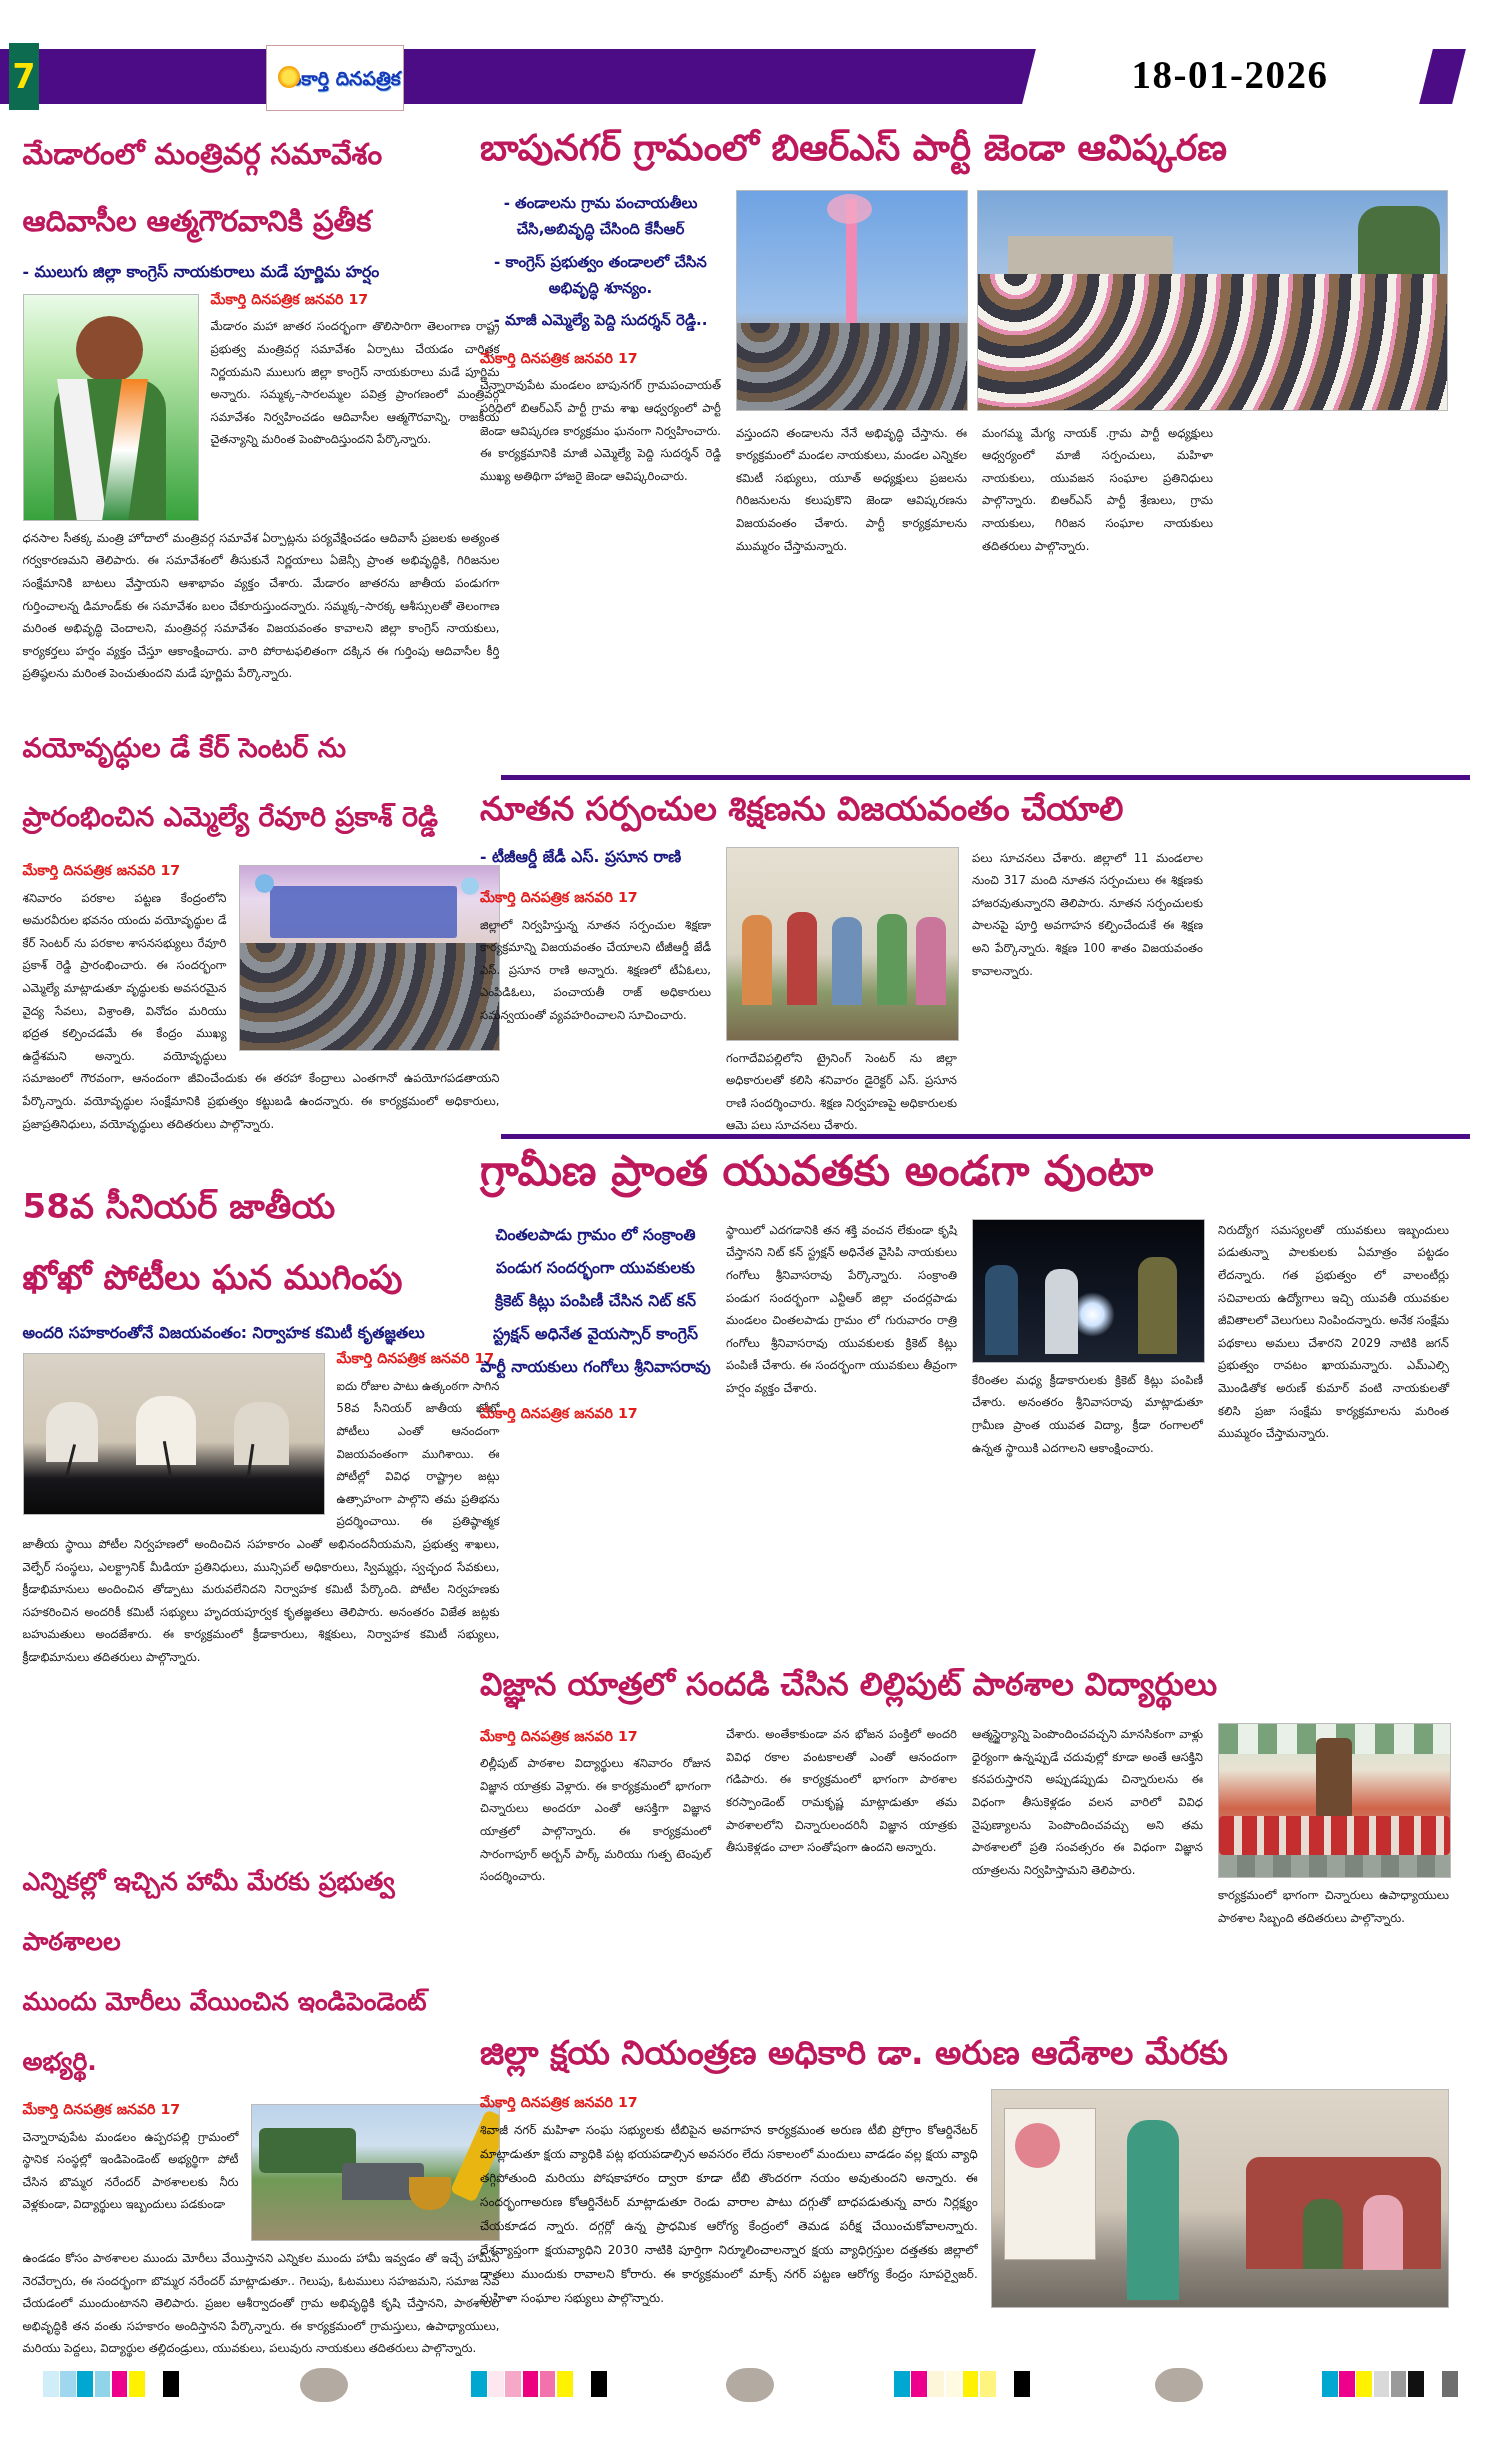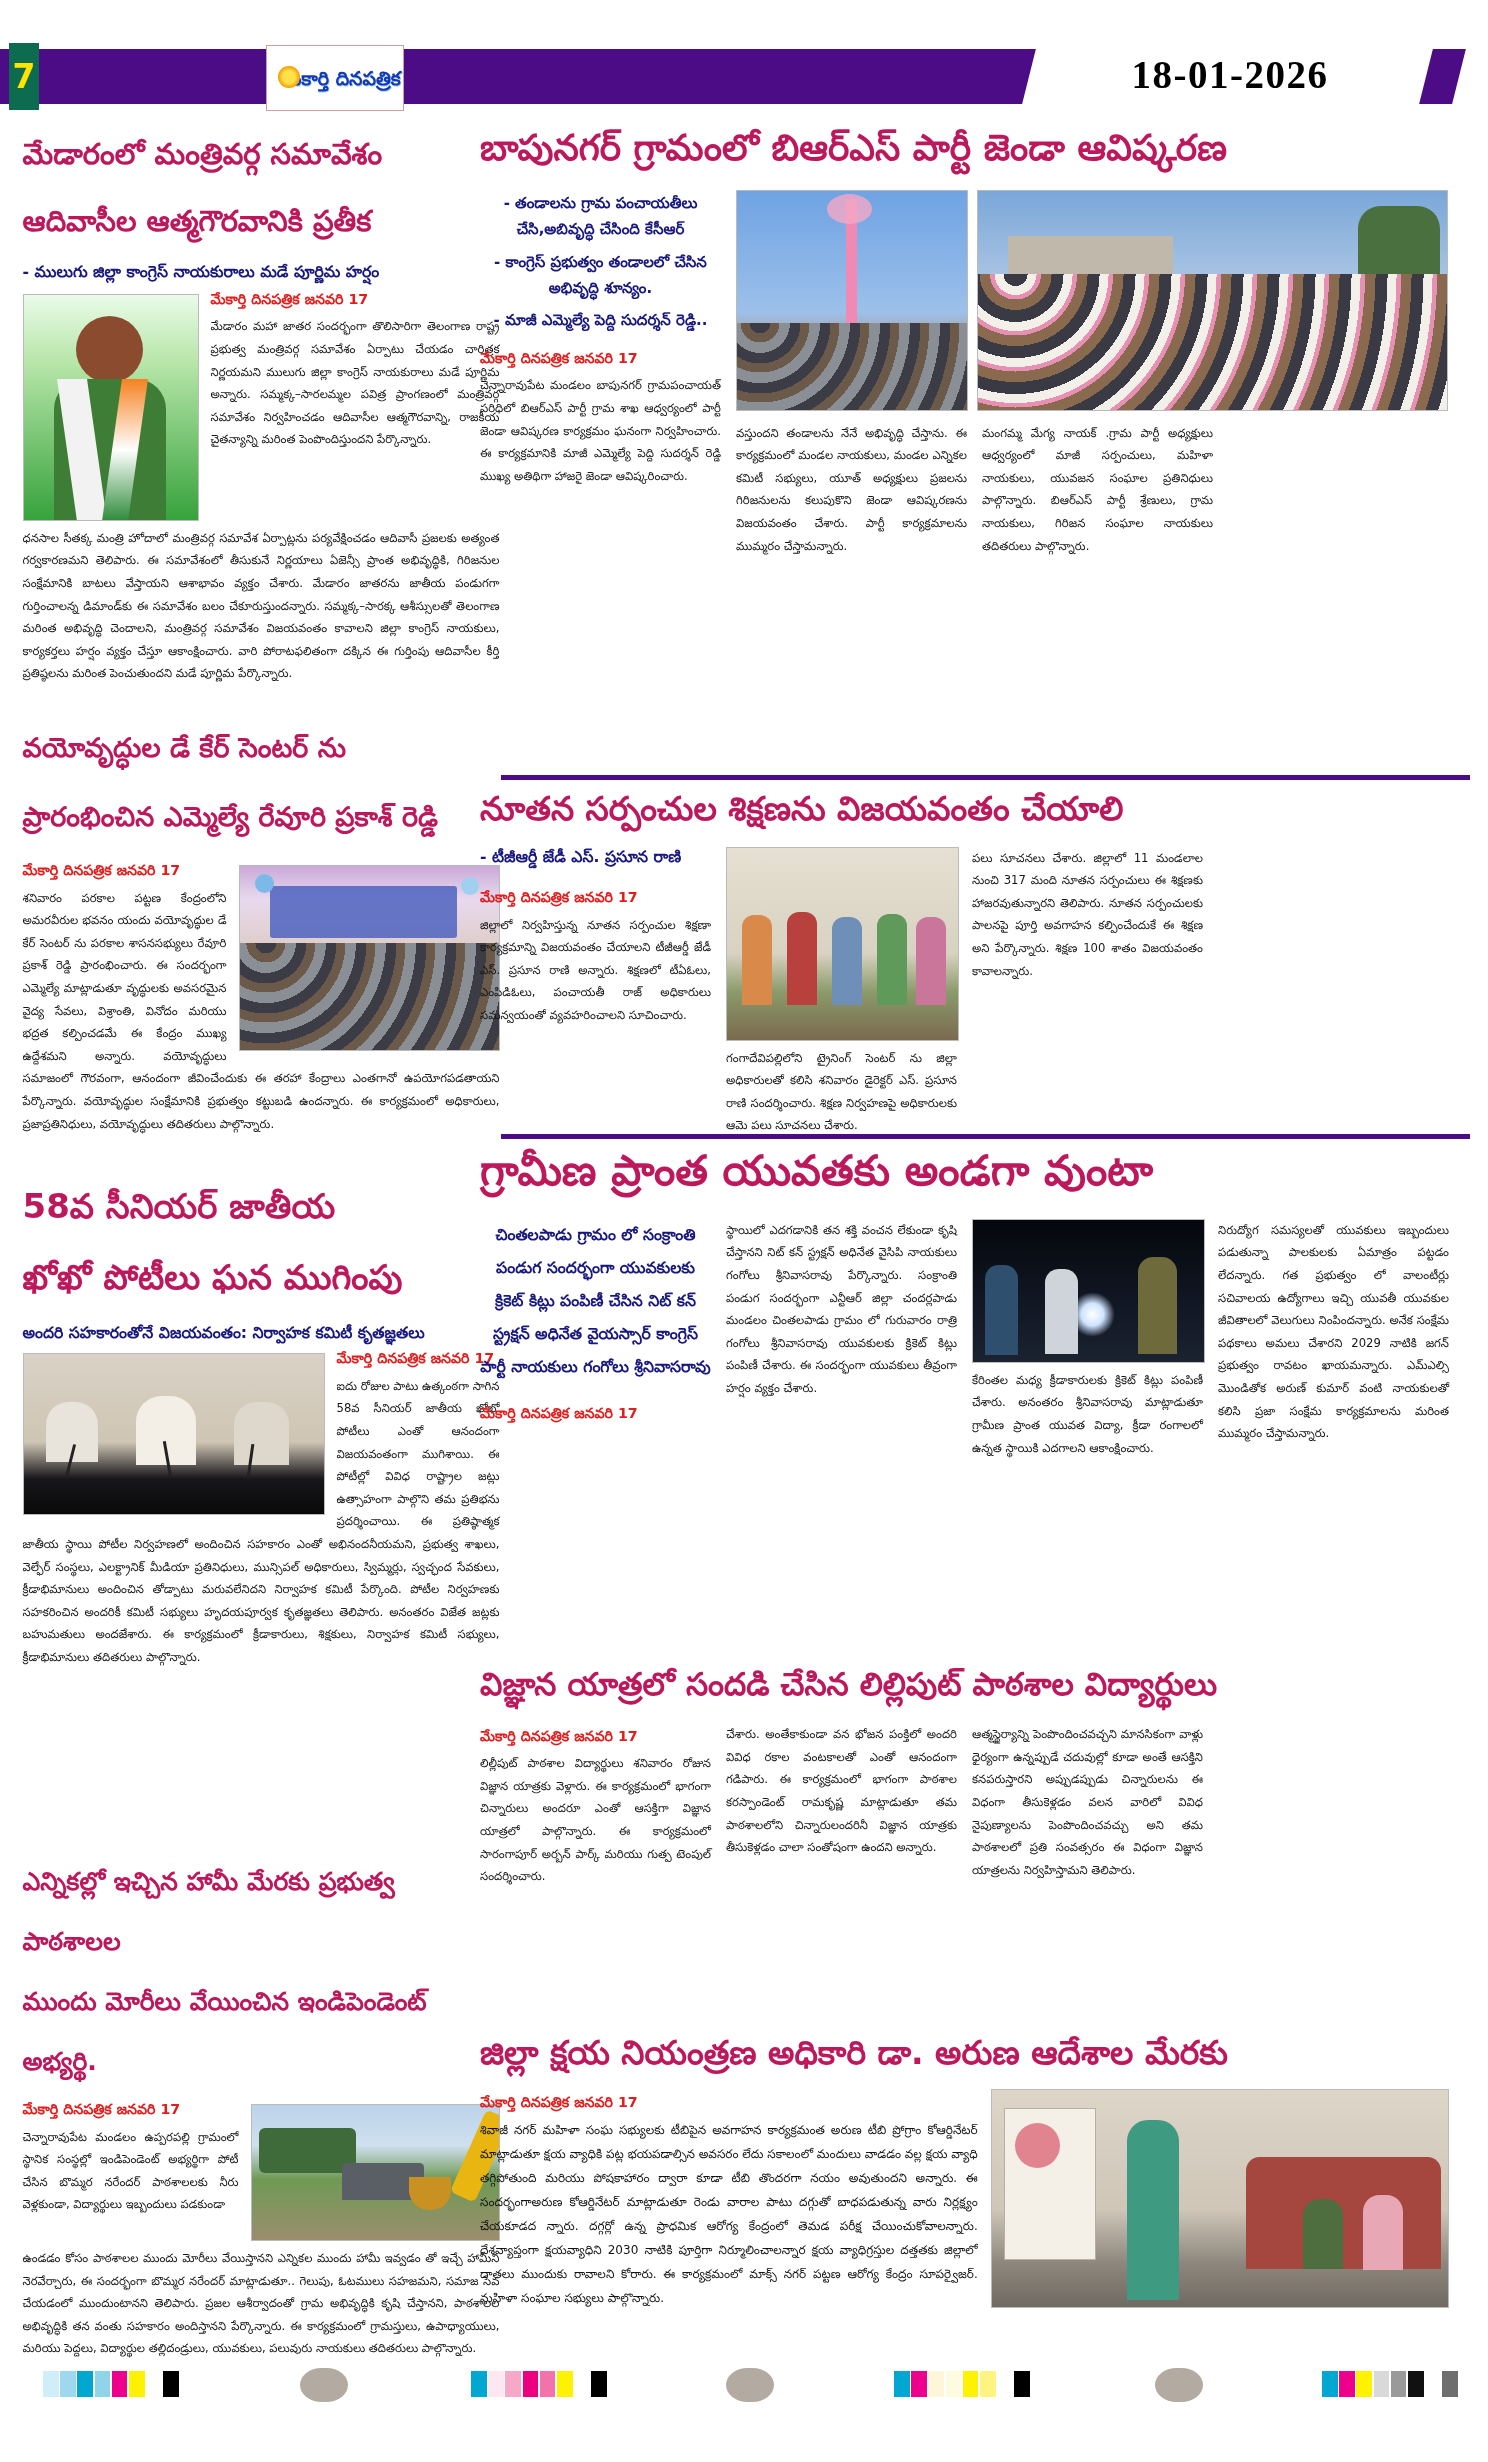--- a/index.html
+++ b/index.html
@@ -211,20 +211,29 @@
 
 <div class="abs rightarea" style="top:1666px;">
   <div class="headline" style="font-size:31.5px;width:757px;line-height:1.2;">విజ్ఞాన యాత్రలో సందడి చేసిన లిల్లిపుట్ పాఠశాల విద్యార్థులు</div>
   <div class="cols" style="margin-top:19.5px;">
     <div class="col">
       <div class="dateline">మేకార్తి దినపత్రిక జనవరి 17</div>
       <div class="bodytext">లిల్లీపుట్ పాఠశాల విద్యార్థులు శనివారం రోజున విజ్ఞాన యాత్రకు వెళ్లారు. ఈ కార్యక్రమంలో భాగంగా చిన్నారులు అందరూ ఎంతో ఆసక్తిగా విజ్ఞాన యాత్రలో పాల్గొన్నారు. ఈ కార్యక్రమంలో సారంగాపూర్ అర్బన్ పార్క్ మరియు గుత్ప టెంపుల్ సందర్శించారు.</div>
     </div>
     <div class="col bodytext">చేశారు. అంతేకాకుండా వన భోజన పంక్తిలో అందరి వివిధ రకాల వంటకాలతో ఎంతో ఆనందంగా గడిపారు. ఈ కార్యక్రమంలో భాగంగా పాఠశాల కరస్పాండెంట్ రామకృష్ణ మాట్లాడుతూ తమ పాఠశాలలోని చిన్నారులందరినీ విజ్ఞాన యాత్రకు తీసుకెళ్లడం చాలా సంతోషంగా ఉందని అన్నారు.</div>
     <div class="col bodytext">ఆత్మస్థైర్యాన్ని పెంపొందించవచ్చని మానసికంగా వాళ్లు ధైర్యంగా ఉన్నప్పుడే చదువుల్లో కూడా అంతే ఆసక్తిని కనపరుస్తారని అప్పుడప్పుడు చిన్నారులను ఈ విధంగా తీసుకెళ్లడం వలన వారిలో వివిధ నైపుణ్యాలను పెంపొందించవచ్చు అని తమ పాఠశాలలో ప్రతి సంవత్సరం ఈ విధంగా విజ్ఞాన యాత్రలను నిర్వహిస్తామని తెలిపారు.</div>
+    <div class="col">
+      <div class="photo" style="width:231px;height:153px;background:linear-gradient(180deg,#cfe2cf 0%,#e8e2d2 30%,#d0644a 55%,#b9b4ac 100%);">
+        <div style="position:absolute;left:0;top:0;width:100%;height:30px;background:repeating-linear-gradient(90deg,#7aa27a 0 19.5px,#e8f0e8 19.5px 39px);"></div>
+        <div style="position:absolute;left:97px;top:13.5px;width:36px;height:82px;background:#6e4a30;border-radius:6px;"></div>
+        <div style="position:absolute;left:0;bottom:22.5px;width:100%;height:39px;background:repeating-linear-gradient(90deg,#c42e2e 0 15px,#e8dcd2 15px 22.5px);border-radius:4.5px;"></div>
+        <div style="position:absolute;left:0;bottom:0;width:100%;height:22.5px;background:repeating-linear-gradient(90deg,#9aa39a 0 18px,#7d867d 18px 36px);"></div>
+      </div>
+      <div class="bodytext" style="margin-top:6px;">కార్యక్రమంలో భాగంగా చిన్నారులు ఉపాధ్యాయులు పాఠశాల సిబ్బంది తదితరులు పాల్గొన్నారు.</div>
+    </div>
   </div>
 </div>
 
 <div class="abs rightarea" style="top:2033px;">
   <div class="headline hl-right-lg">జిల్లా క్షయ నియంత్రణ అధికారి డా. అరుణ ఆదేశాల మేరకు</div>
   <div style="display:flex;gap:13.5px;margin-top:16.5px;">
     <div style="width:498px;">
       <div class="dateline">మేకార్తి దినపత్రిక జనవరి 17</div>
       <div class="bodytext" style="font-size:12px;line-height:2.0;">శివాజీ నగర్ మహిళా సంఘ సభ్యులకు టీబిపైన అవగాహన కార్యక్రమంత అరుణ టీబి ప్రోగ్రాం కోఆర్డినేటర్ మాట్లాడుతూ క్షయ వ్యాధికి పట్ల భయపడాల్సిన అవసరం లేదు సకాలంలో మందులు వాడడం వల్ల క్షయ వ్యాధి తగ్గిపోతుంది మరియు పోషకాహారం ద్వారా కూడా టీబి తొందరగా నయం అవుతుందని అన్నారు. ఈ సందర్భంగాఅరుణ కోఆర్డినేటర్ మాట్లాడుతూ రెండు వారాల పాటు దగ్గుతో బాధపడుతున్న వారు నిర్లక్ష్యం చేయకూడద న్నారు. దగ్గర్లో ఉన్న ప్రాధమిక ఆరోగ్య కేంద్రంలో తెమడ పరీక్ష చేయించుకోవాలన్నారు. దేశవ్యాప్తంగా క్షయవ్యాధిని 2030 నాటికి పూర్తిగా నిర్మూలించాలన్నార క్షయ వ్యాధిగ్రస్తుల దత్తతకు జిల్లాలో దాతలు ముందుకు రావాలని కోరారు. ఈ కార్యక్రమంలో మాక్స్ నగర్ పట్టణ ఆరోగ్య కేంద్రం సూపర్వైజర్. మహిళా సంఘాల సభ్యులు పాల్గొన్నారు.</div>
     </div>

